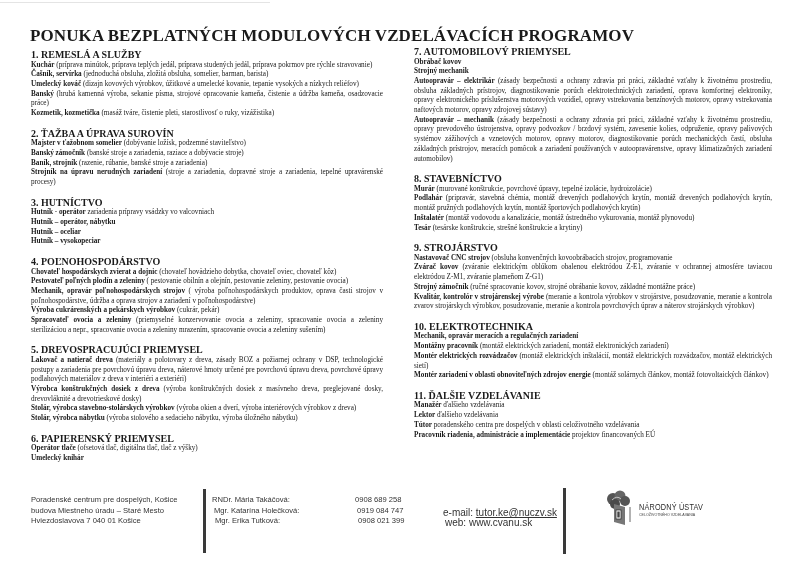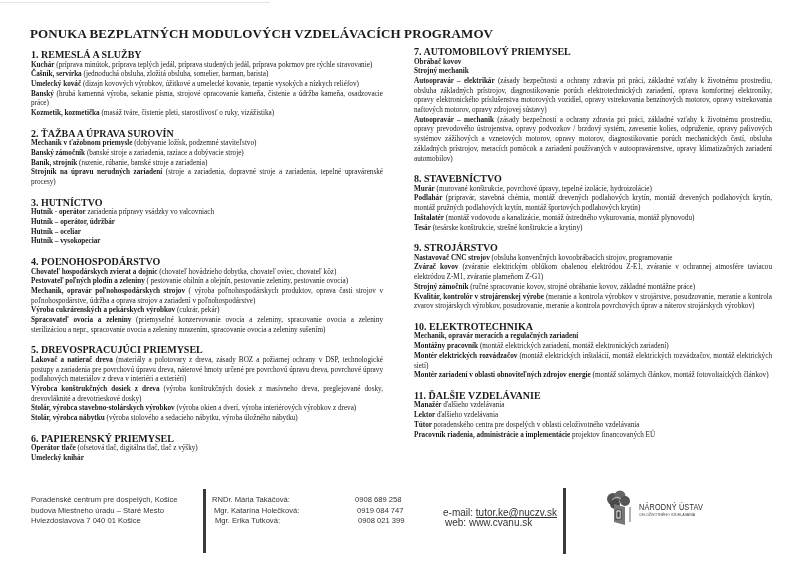--- a/index.html
+++ b/index.html
@@ -4,21 +4,21 @@
 <style>
   html, body { margin: 0; padding: 0; background: #ffffff; }
   body {
     width: 800px; height: 566px; overflow: hidden; position: relative;
     font-family: "Liberation Serif", "DejaVu Serif", serif;
     color: #1a1a1a;
   }
   .topline { position: absolute; left: 0; top: 2px; width: 270px; height: 1px; background: #e4e4e4; }
   .title {
     position: absolute; left: 30px; top: 26px; width: 370px;
-    font-weight: bold; font-size: 13px; letter-spacing: 0.1px;
+    font-weight: bold; font-size: 17px; letter-spacing: 0.1px;
     white-space: nowrap;
   }
   .col { position: absolute; font-size: 7.2px; line-height: 9.7px; }
   .col-left { left: 31px; top: 50px; width: 352px; }
   .col-right { left: 414px; top: 47px; width: 358px; }
   .section { margin-bottom: 10px; }
   .sec-head { font-weight: bold; font-size: 10px; line-height: 10px; margin-bottom: 0.5px; }
   .item { text-align: justify; }
   .item b { font-weight: bold; }
   .footer-left {
@@ -68,30 +68,30 @@
     <div class="sec-head">1. REMESLÁ A SLUŽBY</div>
     <div class="item"><b>Kuchár</b><span> (príprava minútok, príprava teplých jedál, príprava studených jedál, príprava pokrmov pre rýchle stravovanie)</span></div>
     <div class="item"><b>Čašník, servírka</b><span> (jednoduchá obsluha, zložitá obsluha, somelier, barman, barista)</span></div>
     <div class="item"><b>Umelecký kováč</b><span> (dizajn kovových výrobkov, úžitkové a umelecké kovanie, tepanie vysokých a nízkych reliéfov)</span></div>
     <div class="item"><b>Banský</b><span> (hrubá kamenná výroba, sekanie písma, strojové opracovanie kameňa, čistenie a údržba kameňa, osadzovacie práce)</span></div>
     <div class="item"><b>Kozmetik, kozmetička</b><span> (masáž tváre, čistenie pleti, starostlivosť o ruky, vizážistika)</span></div>
   </div>
 
   <div class="section">
     <div class="sec-head">2. ŤAŽBA A ÚPRAVA SUROVÍN</div>
-    <div class="item"><b>Mechanik v ťažobnom priemysle</b><span> (dobývanie ložísk, podzemné staviteľstvo)</span></div>
+    <div class="item"><b>Majster v ťažobnom somelier</b><span> (dobývanie ložísk, podzemné staviteľstvo)</span></div>
     <div class="item"><b>Banský zámočník</b><span> (banské stroje a zariadenia, raziace a dobývacie stroje)</span></div>
     <div class="item"><b>Baník, strojník</b><span> (razenie, rúbanie, banské stroje a zariadenia)</span></div>
     <div class="item"><b>Strojník na úpravu nerudných zariadení</b><span> (stroje a zariadenia, dopravné stroje a zariadenia, tepelné upravárenské procesy)</span></div>
   </div>
 
   <div class="section">
     <div class="sec-head">3. HUTNÍCTVO</div>
     <div class="item"><b>Hutník - operátor</b><span> zariadenia prípravy vsádzky vo valcovniach</span></div>
-    <div class="item"><b>Hutník – operátor, údržbár</b><span></span></div>
+    <div class="item"><b>Hutník – operátor, nábytku</b><span></span></div>
     <div class="item"><b>Hutník – oceliar</b><span></span></div>
     <div class="item"><b>Hutník – vysokopeciar</b><span></span></div>
   </div>
 
   <div class="section">
     <div class="sec-head">4. POĽNOHOSPODÁRSTVO</div>
     <div class="item"><b>Chovateľ hospodárskych zvierat a dojnic</b><span> (chovateľ hovädzieho dobytka, chovateľ oviec,  chovateľ kôz)</span></div>
     <div class="item"><b>Pestovateľ poľných plodín a zeleniny</b><span> ( pestovanie obilnín a olejnín, pestovanie zeleniny,  pestovanie ovocia)</span></div>
     <div class="item"><b>Mechanik, opravár poľnohospodárskych strojov</b><span> ( výroba poľnohospodárskych produktov, oprava časti strojov v poľnohospodárstve, údržba a oprava strojov a zariadení v poľnohospodárstve)</span></div>
     <div class="item"><b>Výroba cukrárenských a pekárskych výrobkov</b><span> (cukrár, pekár)</span></div>

